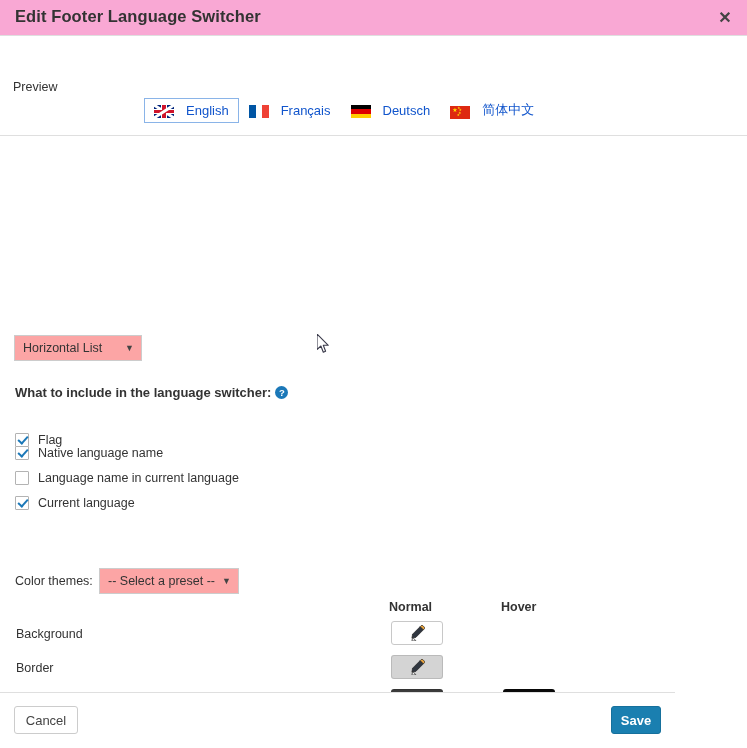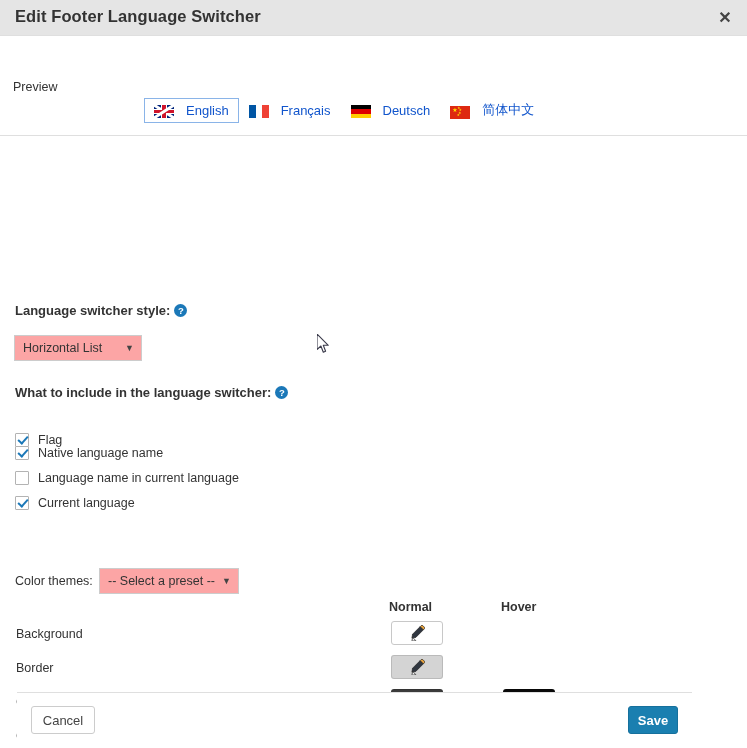--- a/index.html
+++ b/index.html
@@ -19,21 +19,21 @@
     background: #ffffff;
     box-sizing: border-box;
   }
 
   
   .modal-header {
     position: relative;
     height: 36px;
     border-bottom: 1px solid #dfdfdf;
     box-sizing: border-box;
-    background: #e5e5e5;
+    background: #f9a8d4;
   }
   .modal-title {
     position: absolute;
     left: 15px;
     top: 7px;
     font-size: 16.5px;
     font-weight: bold;
     color: #333333;
     letter-spacing: 0.1px;
   }
@@ -291,21 +291,21 @@
   }
   .pencil {
     width: 16px;
     height: 16px;
     display: block;
   }
 
   
   .modal-footer {
     position: absolute;
-    left: 17px;
+    left: 0;
     bottom: 0;
     width: 675px;
     height: 56px;
     border-top: 1px solid #dfdfdf;
     box-sizing: border-box;
     background: #ffffff;
   }
   .btn {
     position: absolute;
     box-sizing: border-box;
@@ -383,23 +383,20 @@
             <span class="cn-star-small" style="left:8px;top:5.5px;">★</span>
             <span class="cn-star-small" style="left:6.5px;top:7.5px;">★</span>
           </span>
           <span class="lang-name">简体中文</span>
         </div>
       </div>
   </div>
 
   <div class="modal-body">
 
-    <div class="field-label" style="left:15px; top:167px;">
-      <span>Language switcher style:</span><span class="help-icon">?</span>
-    </div>
     <div class="styled-select" style="left:14px; top:199px; width:128px;">
       <span>Horizontal List</span>
       <span class="caret">▼</span>
     </div>
 
     <div class="field-label" style="left:15px; top:249px;">
       <span>What to include in the language switcher:</span><span class="help-icon">?</span>
     </div>
     <div id="includeOptions">
         <div class="checkbox-row" style="top: 285px; margin-top: 12px;">

